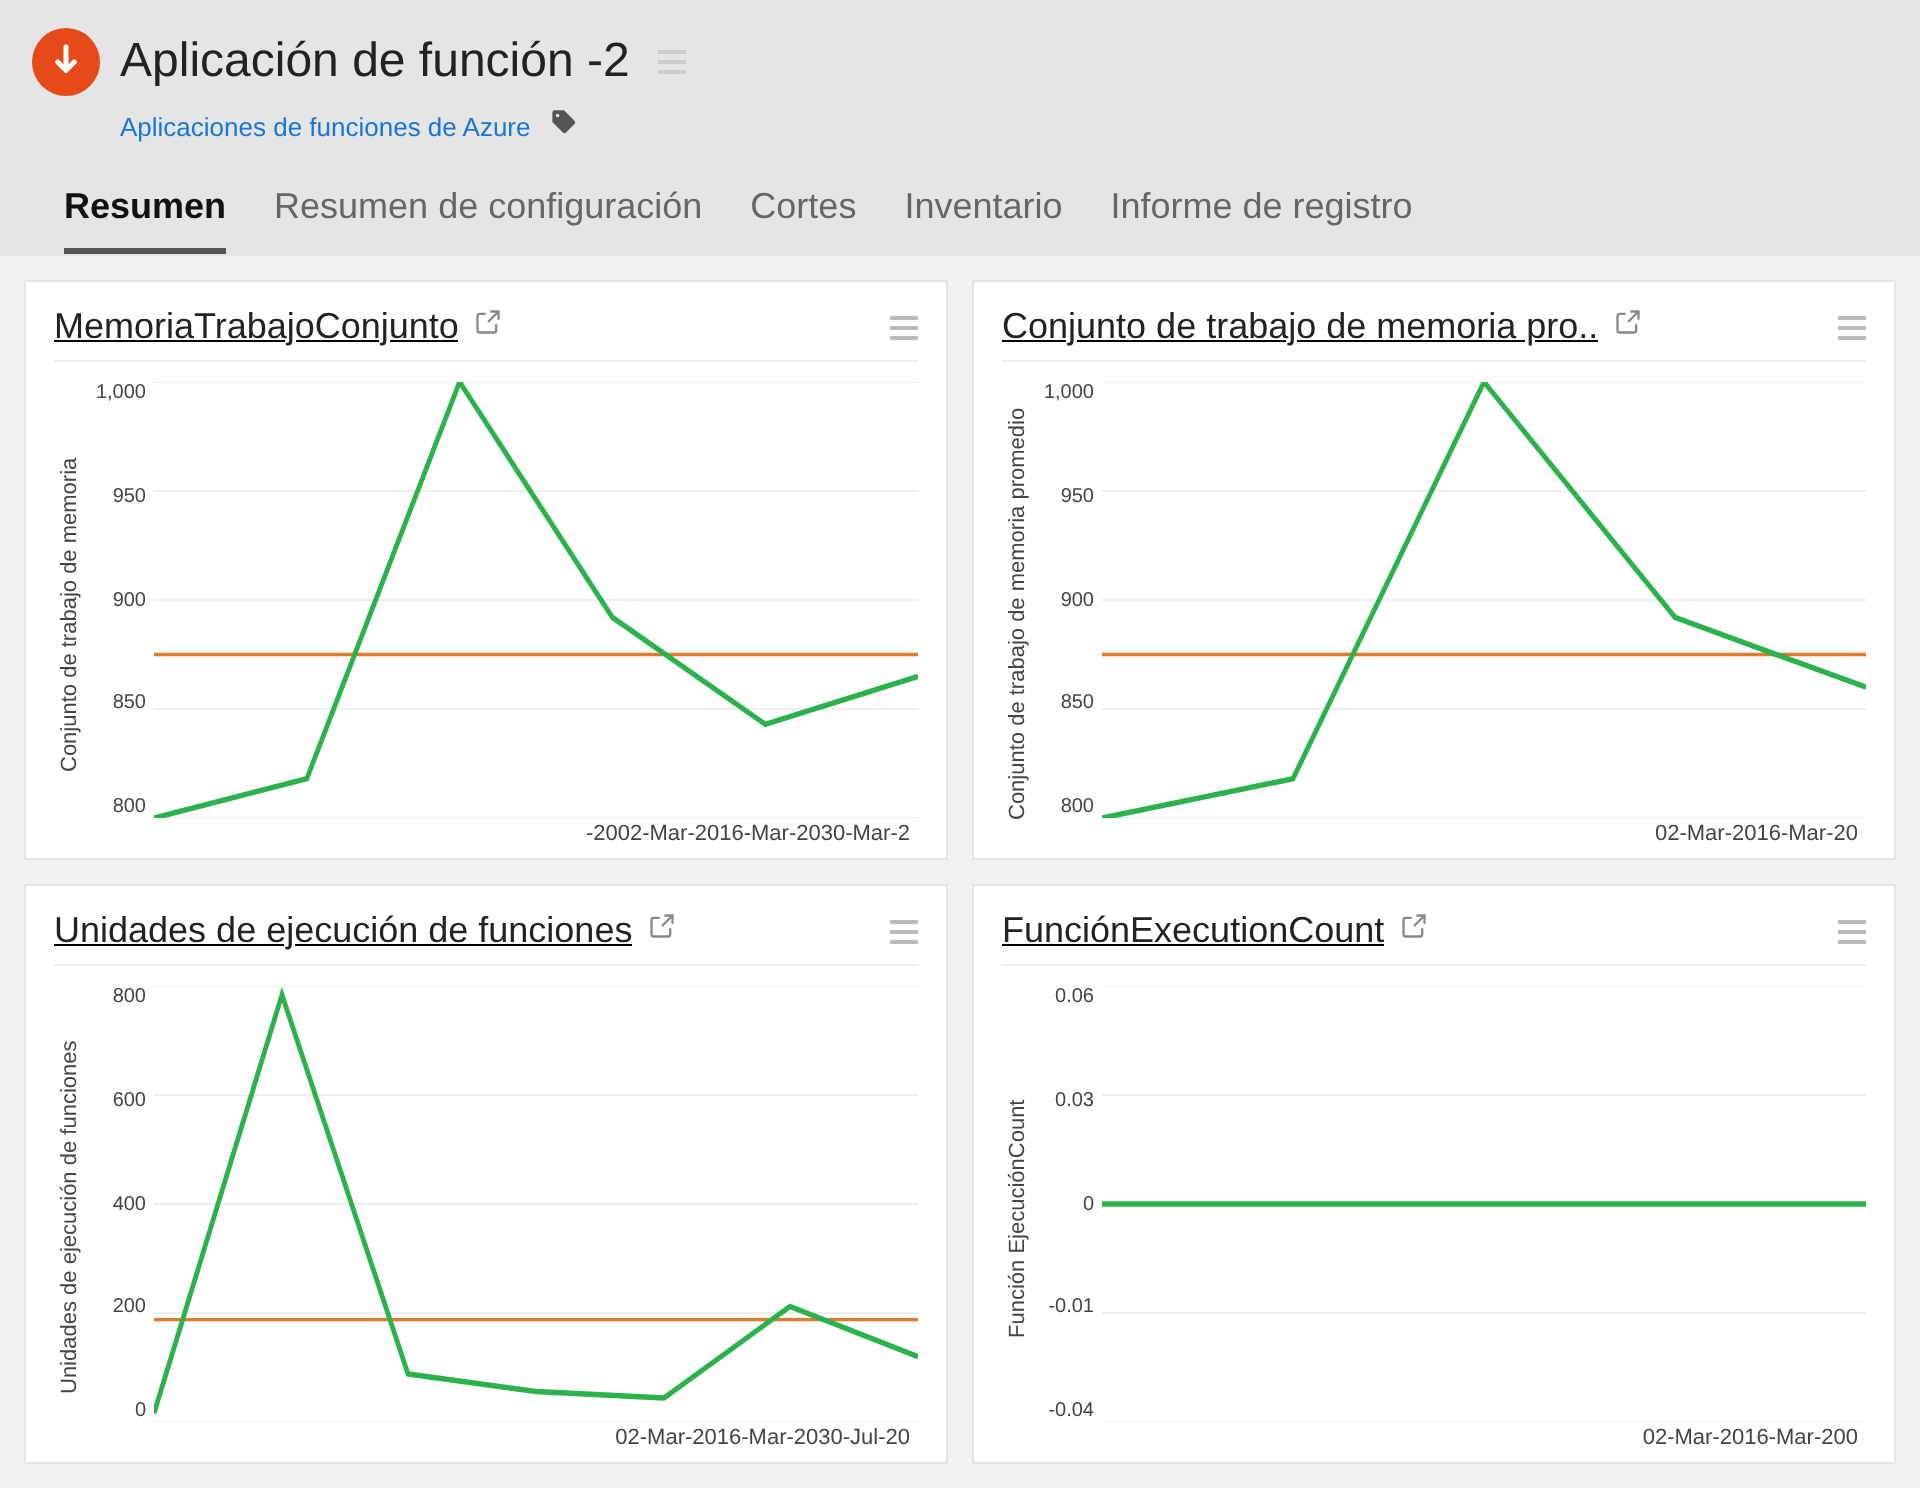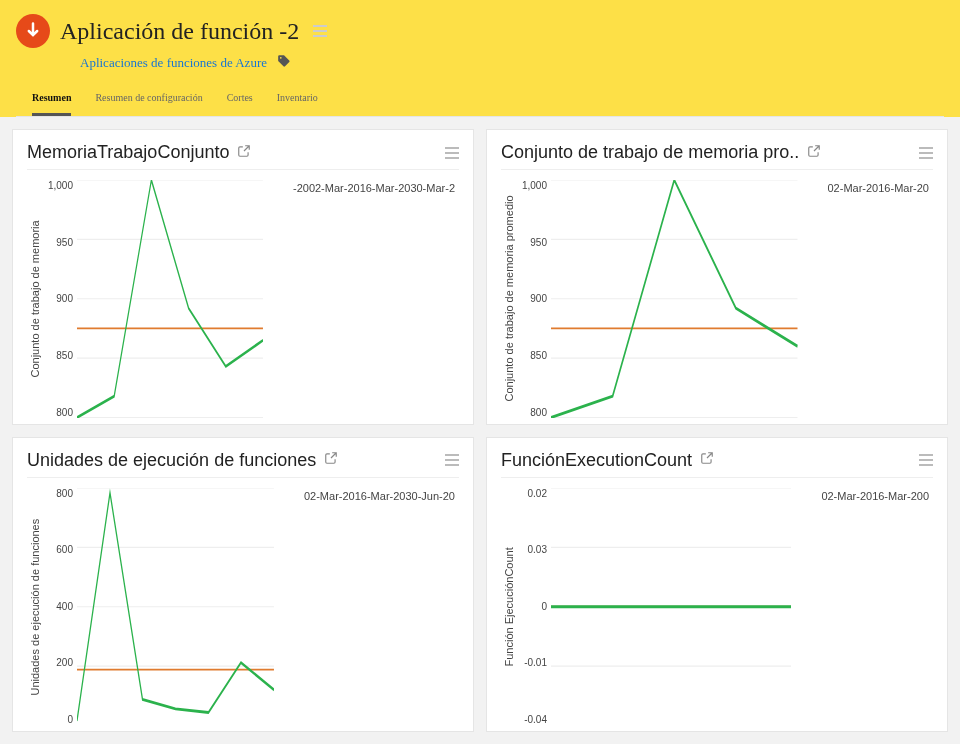--- a/index.html
+++ b/index.html
@@ -1,41 +1,41 @@
 <!DOCTYPE html>
 <html><head>
 <meta charset="utf-8">
 <style>
   * { box-sizing: border-box; margin: 0; padding: 0; }
   body { font-family: -apple-system, BlinkMacSystemFont, "Segoe UI", Arial, sans-serif; background: #f2f2f2; width: 960px; height: 744px; overflow: hidden; }
   .page { background: #fff; width: 100%; height: 100%; display: flex; flex-direction: column; }
-  .header { padding: 14px 16px 0 16px; background: #fde047; font-family: Liberation Serif, serif; }
+  .header { padding: 14px 16px 0 16px; background: #e5e5e5; }
   .title-row { display: flex; align-items: center; gap: 10px; }
   .status-badge { width: 34px; height: 34px; border-radius: 50%; background: #e64a19; display: flex; align-items: center; justify-content: center; color:#fff; }
   .status-badge svg { width: 20px; height: 20px; }
   .page-title { font-size: 24px; font-weight: 400; color: #222; }
   .hamburger-small { color: #bbb; display:inline-flex; flex-direction:column; gap:3px; margin-left:4px; }
   .hamburger-small span { width:14px; height:2px; background:#ccc; display:block; }
-  .sub-row { margin-left: 64px; margin-top: 6px; display:flex; align-items:center; gap:10px; }
+  .sub-row { margin-left: 44px; margin-top: 6px; display:flex; align-items:center; gap:10px; }
   .sub-link { color: #1976d2; font-size: 13px; text-decoration: none; }
   .tag-icon { color:#555; }
   .tabs { display:flex; gap:24px; margin-top:14px; border-bottom:1px solid #e5e5e5; padding: 0 16px; }
-  .tab { font-size:10px; color:#666; padding: 6px 0 10px 0; cursor:pointer; }
+  .tab { font-size:18px; color:#666; padding: 6px 0 10px 0; cursor:pointer; }
   .tab.active { color:#111; font-weight:600; border-bottom:3px solid #555; }
   .grid { flex:1; padding: 12px; display:grid; grid-template-columns: 1fr 1fr; grid-template-rows: 1fr 1fr; gap: 12px; background:#f2f2f2; overflow:hidden;}
   .card { background:#fff; border:1px solid #e5e5e5; display:flex; flex-direction:column; padding: 12px 14px 6px 14px; }
-  .card-head { display:flex; align-items:center; justify-content:space-between; border-bottom:1px solid #eee; padding-bottom:6px; }
+  .card-head { display:flex; align-items:center; justify-content:space-between; border-bottom:1px solid #eee; padding-bottom:6px;text-decoration:underline; }
   .card-title-wrap { display:flex; align-items:center; gap:8px; min-width:0; }
   .card-title { font-size:18px; color:#222; white-space:nowrap; overflow:hidden; text-overflow:ellipsis; max-width: 360px;}
   .popout-icon { color:#888; flex-shrink:0; }
   .card-menu { display:flex; flex-direction:column; gap:3px; }
   .card-menu span { width:14px; height:2px; background:#bbb; display:block; }
   .chart-area { flex:1; display:flex; padding-top:10px; }
   .y-label { writing-mode: vertical-rl; transform: rotate(180deg); font-size:11px; color:#444; text-align:center; padding: 0 2px; }
-  .plot-wrap { flex:1; display:flex; flex-direction:row; }
+  .plot-wrap { flex:1; display:flex; flex-direction:column; }
   .plot { flex:1; position:relative; }
   .plot svg { width:100%; height:100%; display:block; }
   .x-axis { display:flex; justify-content:flex-end; font-size:11px; color:#444; padding: 2px 4px 0 30px; }
   .y-ticks { position:absolute; left:0; top:0; bottom:0; width:34px; display:flex; flex-direction:column; justify-content:space-between; font-size:10px; color:#444; text-align:right; padding-right:4px;}
   .plot-inner { position:absolute; left:34px; right:0; top:0; bottom:0; }
   .grid-line { stroke:#eee; stroke-width:1; }
   .baseline { stroke:#e07b2e; stroke-width:1.5; }
   .data-line { stroke:#2bb24c; stroke-width:2.5; fill:none; }
 </style>
 </head>
@@ -62,20 +62,21 @@
         <svg width="14" height="14" viewBox="0 0 24 24">
             <path fill="#555" d="M21 11l-9-9H4a2 2 0 00-2 2v8l9 9a2 2 0 002.8 0l7.2-7.2A2 2 0 0021 11zM6.5 8A1.5 1.5 0 118 6.5 1.5 1.5 0 016.5 8z"></path>
           </svg>
       </span>
     </div>
     <div class="tabs">
       <div class="tab active">Resumen</div>
       <div class="tab">Resumen de configuración</div>
       <div class="tab">Cortes</div>
       <div class="tab">Inventario</div>
+      <div class="tab">Informe de registro</div>
     </div>
   </div>
 
   <div class="grid">
 
     <div class="card">
       <div class="card-head">
         <div class="card-title-wrap">
           <span class="card-title">MemoriaTrabajoConjunto</span>
           <span class="popout-icon">
@@ -208,21 +209,21 @@
                 <line class="grid-line" x1="0" y1="200" x2="400" y2="200"></line>
                 <line class="baseline" x1="0" y1="153" x2="400" y2="153"></line>
                 <polyline class="data-line" points="0,196 67,4 133,178 200,186 267,189 333,147 400,170"></polyline>
               </svg>
             </div>
           </div>
           <div class="x-axis">
             <span></span>
             <span>02-Mar-20</span>
             <span>16-Mar-20</span>
-            <span>30-Jun-20</span>
+            <span>30-Jul-20</span>
           </div>
         </div>
       </div>
     </div>
 
     <div class="card">
       <div class="card-head">
         <div class="card-title-wrap">
           <span class="card-title">FunciónExecutionCount</span>
           <span class="popout-icon">
@@ -235,21 +236,21 @@
             <span></span>
             <span></span>
             <span></span>
           </div>
       </div>
       <div class="chart-area">
         <div class="y-label">Función EjecuciónCount</div>
         <div class="plot-wrap">
           <div class="plot">
             <div class="y-ticks">
-              <span>0.02</span>
+              <span>0.06</span>
               <span>0.03</span>
               <span>0</span>
               <span>-0.01</span>
               <span>-0.04</span>
             </div>
             <div class="plot-inner">
               <svg viewBox="0 0 400 200" preserveAspectRatio="none">
                 <line class="grid-line" x1="0" y1="0" x2="400" y2="0"></line>
                 <line class="grid-line" x1="0" y1="50" x2="400" y2="50"></line>
                 <line class="grid-line" x1="0" y1="100" x2="400" y2="100"></line>

